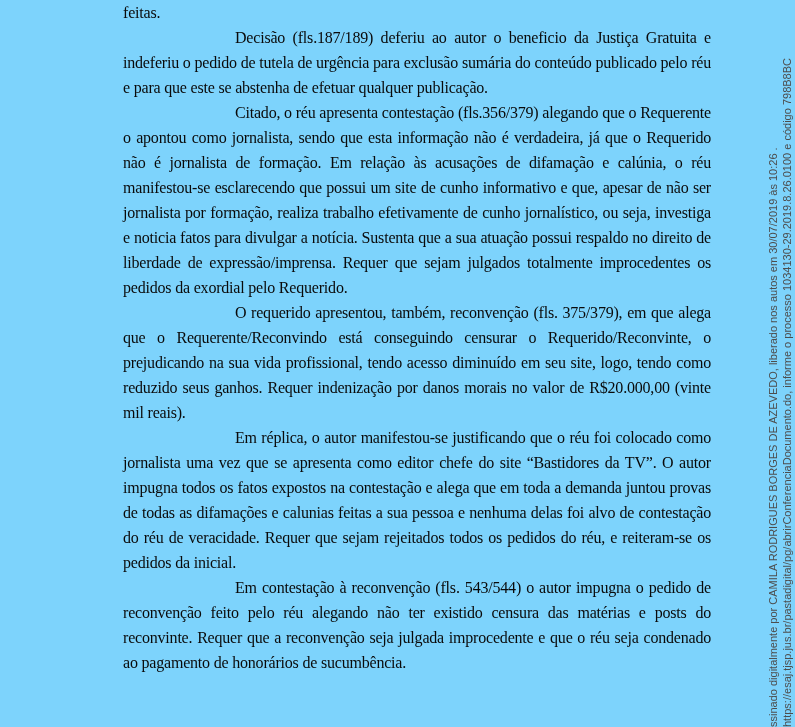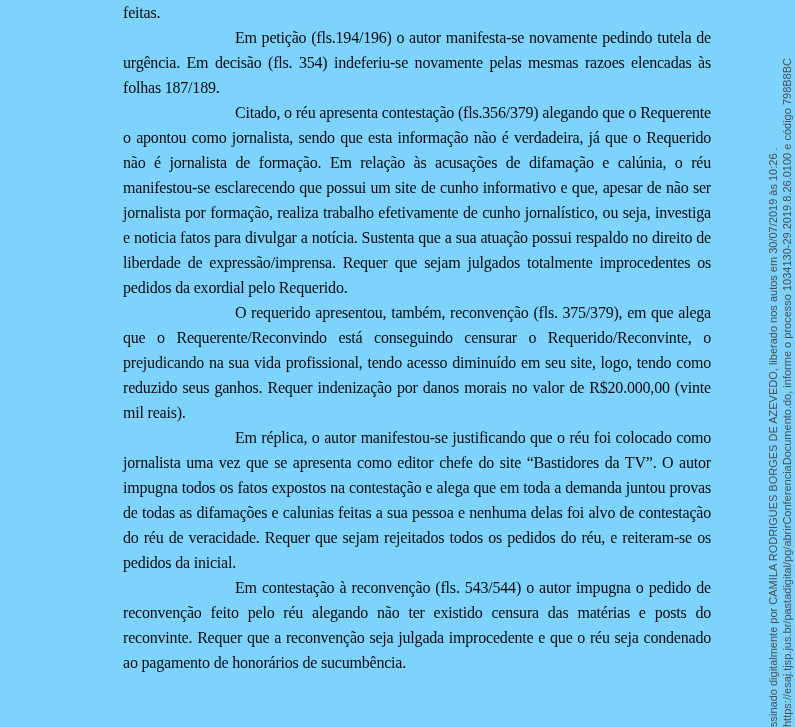--- a/index.html
+++ b/index.html
@@ -53,21 +53,21 @@
     line-height: 14px;
   }
 </style>
 </head>
 <body>
 
 <div class="page">
 
   <div class="doc-body">
     <p class="continuation">feitas.</p>
-    <p>Em petição (fls.194/196) o autor manifesta-se novamente pedindo tutela de urgência. Em decisão (fls. 354) indeferiu-se novamente pelas mesmas razoes elencadas às folhas 187/189.</p>
+    <p>Decisão (fls.187/189) deferiu ao autor o beneficio da Justiça Gratuita e indeferiu o pedido de tutela de urgência para exclusão sumária do conteúdo publicado pelo réu e para que este se abstenha de efetuar qualquer publicação.</p>
     <p>Citado, o réu apresenta contestação (fls.356/379) alegando que o Requerente o apontou como jornalista, sendo que esta informação não é verdadeira, já que o Requerido não é jornalista de formação. Em relação às acusações de difamação e calúnia, o réu manifestou-se esclarecendo que possui um site de cunho informativo e que, apesar de não ser jornalista por formação, realiza trabalho efetivamente de cunho jornalístico, ou seja, investiga e noticia fatos para divulgar a notícia. Sustenta que a sua atuação possui respaldo no direito de liberdade de expressão/imprensa. Requer que sejam julgados totalmente improcedentes os pedidos da exordial pelo Requerido.</p>
     <p>O requerido apresentou, também, reconvenção (fls. 375/379), em que alega que o Requerente/Reconvindo está conseguindo censurar o Requerido/Reconvinte, o prejudicando na sua vida profissional, tendo acesso diminuído em seu site, logo, tendo como reduzido seus ganhos. Requer indenização por danos morais no valor de R$20.000,00 (vinte mil reais).</p>
     <p>Em réplica, o autor manifestou-se justificando que o réu foi colocado como jornalista uma vez que se apresenta como editor chefe do site “Bastidores da TV”. O autor impugna todos os fatos expostos na contestação e alega que em toda a demanda juntou provas de todas as difamações e calunias feitas a sua pessoa e nenhuma delas foi alvo de contestação do réu de veracidade. Requer que sejam rejeitados todos os pedidos do réu, e reiteram-se os pedidos da inicial.</p>
     <p>Em contestação à reconvenção (fls. 543/544) o autor impugna o pedido de reconvenção feito pelo réu alegando não ter existido censura das matérias e posts do reconvinte. Requer que a reconvenção seja julgada improcedente e que o réu seja condenado ao pagamento de honorários de sucumbência.</p>
   </div>
 
   <div class="stamp">
     <div class="stamp-line">ssinado digitalmente por CAMILA RODRIGUES BORGES DE AZEVEDO, liberado nos autos em 30/07/2019 às 10:26 .</div>
     <div class="stamp-line">https://esaj.tjsp.jus.br/pastadigital/pg/abrirConferenciaDocumento.do, informe o processo 1034130-29.2019.8.26.0100 e código 798B8BC</div>
   </div>

